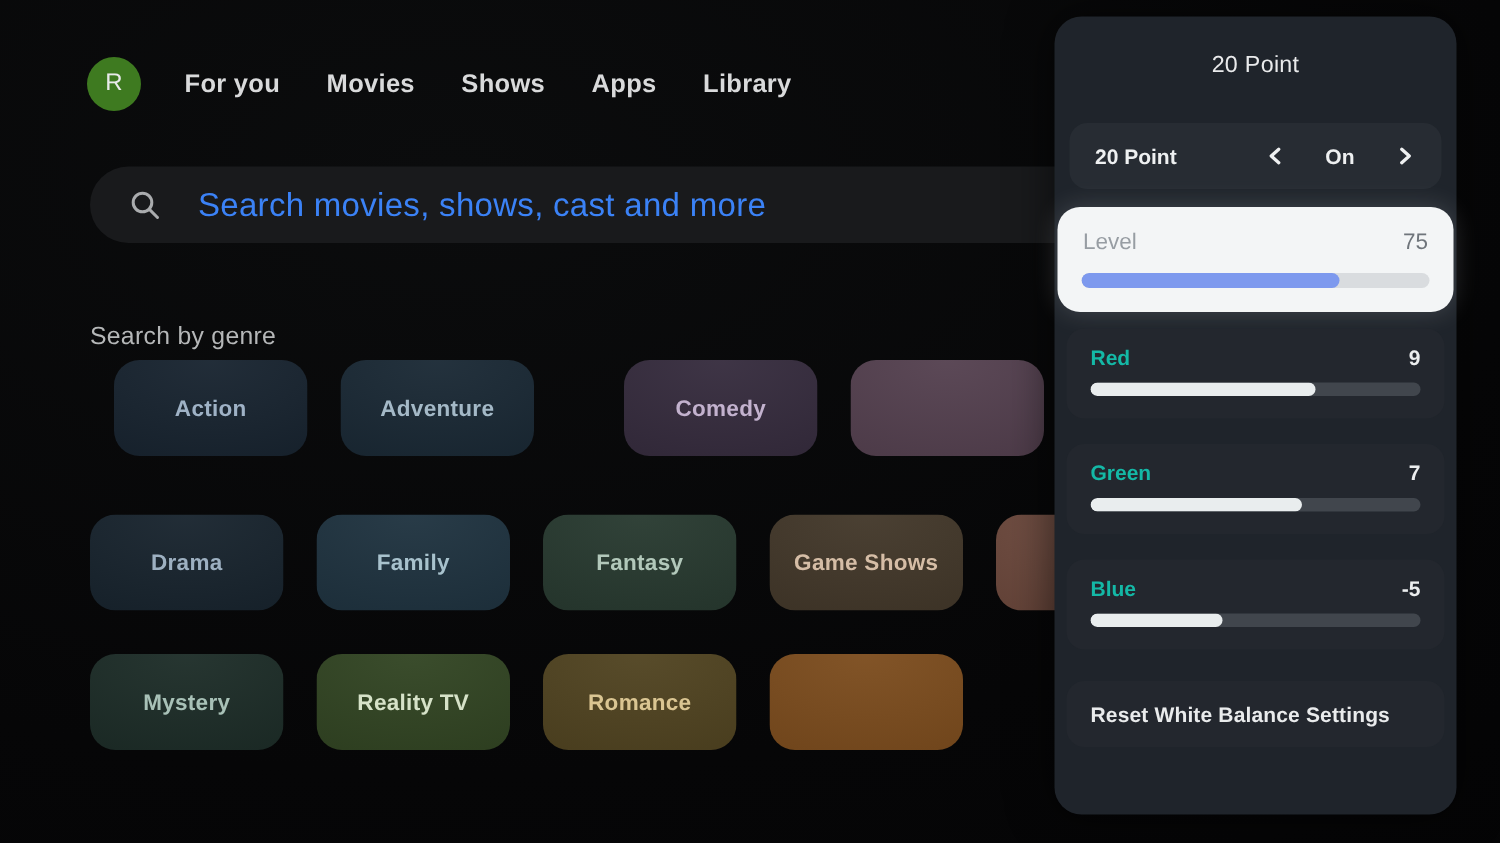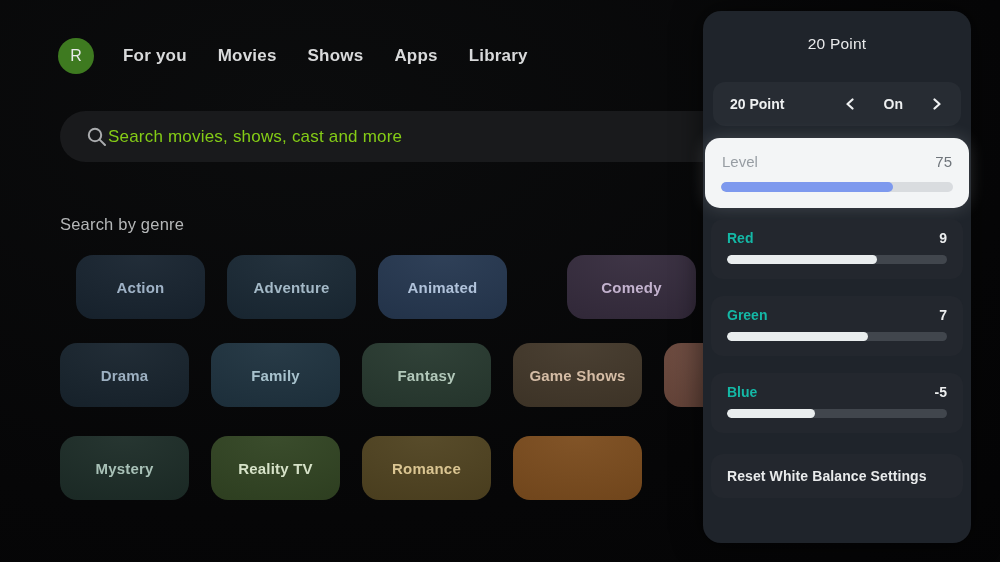--- a/index.html
+++ b/index.html
@@ -21,26 +21,26 @@
   .tabs { display:flex; align-items:center; gap:31px; margin-left:29px; }
   .tab { color:#d9dadb; font-size:17px; font-weight:700; letter-spacing:.2px; cursor:pointer;text-align:center; }
 
   
   .searchbar {
     position:absolute; left:60px; top:111px; width:886px; height:51px;
     background:#191a1c; border-radius:26px; display:flex; align-items:center;
     padding-left:26px; z-index:1; cursor:pointer;
   }
   .searchbar .mag { width:22px; height:22px; flex:none; }
-  .search-ph { color:#84cc16; font-size:17px; margin-left:0; letter-spacing:.2px; }
+  .search-ph { color:#3b82f6; font-size:22px; margin-left:24px; letter-spacing:.2px; }
 
   
   .genre-title { position:absolute; left:60px; top:215px; color:#b5b7b8; font-size:16.5px; letter-spacing:.2px; }
   .genre-row { position:absolute; left:60px; display:flex; gap:22px; z-index:1; }
-  .row-0 { top:255px;padding-left:16px; } .row-1 { top:343px; } .row-2 { top:436px; }
+  .row-0 { top:240px;padding-left:16px; } .row-1 { top:343px; } .row-2 { top:436px; }
   .tile {
     width:129px; height:64px; border-radius:17px;
     display:flex; align-items:center; justify-content:center;
     font-size:15px; font-weight:700; letter-spacing:.2px; cursor:pointer;
     background-image:radial-gradient(120% 140% at 50% 0%, rgba(255,255,255,0.05), rgba(0,0,0,0.12));
   }
 
   
   .panel {
     position:absolute; left:703px; top:11px; width:268px; height:532px;
@@ -108,21 +108,20 @@
     <line x1="13.6" y1="13.6" x2="19" y2="19" stroke="#aaacae" stroke-width="2" stroke-linecap="round"></line>
   </svg>
   <span class="search-ph">Search movies, shows, cast and more</span>
 </div>
 
 <div class="genre-title">Search by genre</div>
 
 <div class="genre-row row-0">
   <div class="tile" style="background-color: rgb(22, 34, 46); color: rgb(159, 178, 198);">Action</div>
   <div class="tile" style="background-color: rgb(24, 39, 51); color: rgb(164, 185, 199);">Adventure</div>
-  <div class="tile" style="background-color: rgb(36, 54, 79); color: rgb(176, 194, 218);">Animated</div>
   <div class="tile" style="background-color: rgb(52, 42, 60); color: rgb(195, 178, 206); margin-left: 38px;">Comedy</div>
   <div class="tile" style="background-color: rgb(83, 63, 78); color: rgb(195, 178, 206);"></div>
 </div>
 <div class="genre-row row-1">
   <div class="tile" style="background-color: rgb(22, 34, 44); color: rgb(157, 176, 193);">Drama</div>
   <div class="tile" style="background-color: rgb(29, 49, 62); color: rgb(168, 194, 205);">Family</div>
   <div class="tile" style="background-color: rgb(38, 56, 46); color: rgb(178, 200, 186);">Fantasy</div>
   <div class="tile" style="background-color: rgb(65, 54, 40); color: rgb(213, 189, 166);">Game Shows</div>
   <div class="tile" style="background-color: rgb(108, 72, 60); color: rgb(213, 189, 166);"></div>
 </div>

